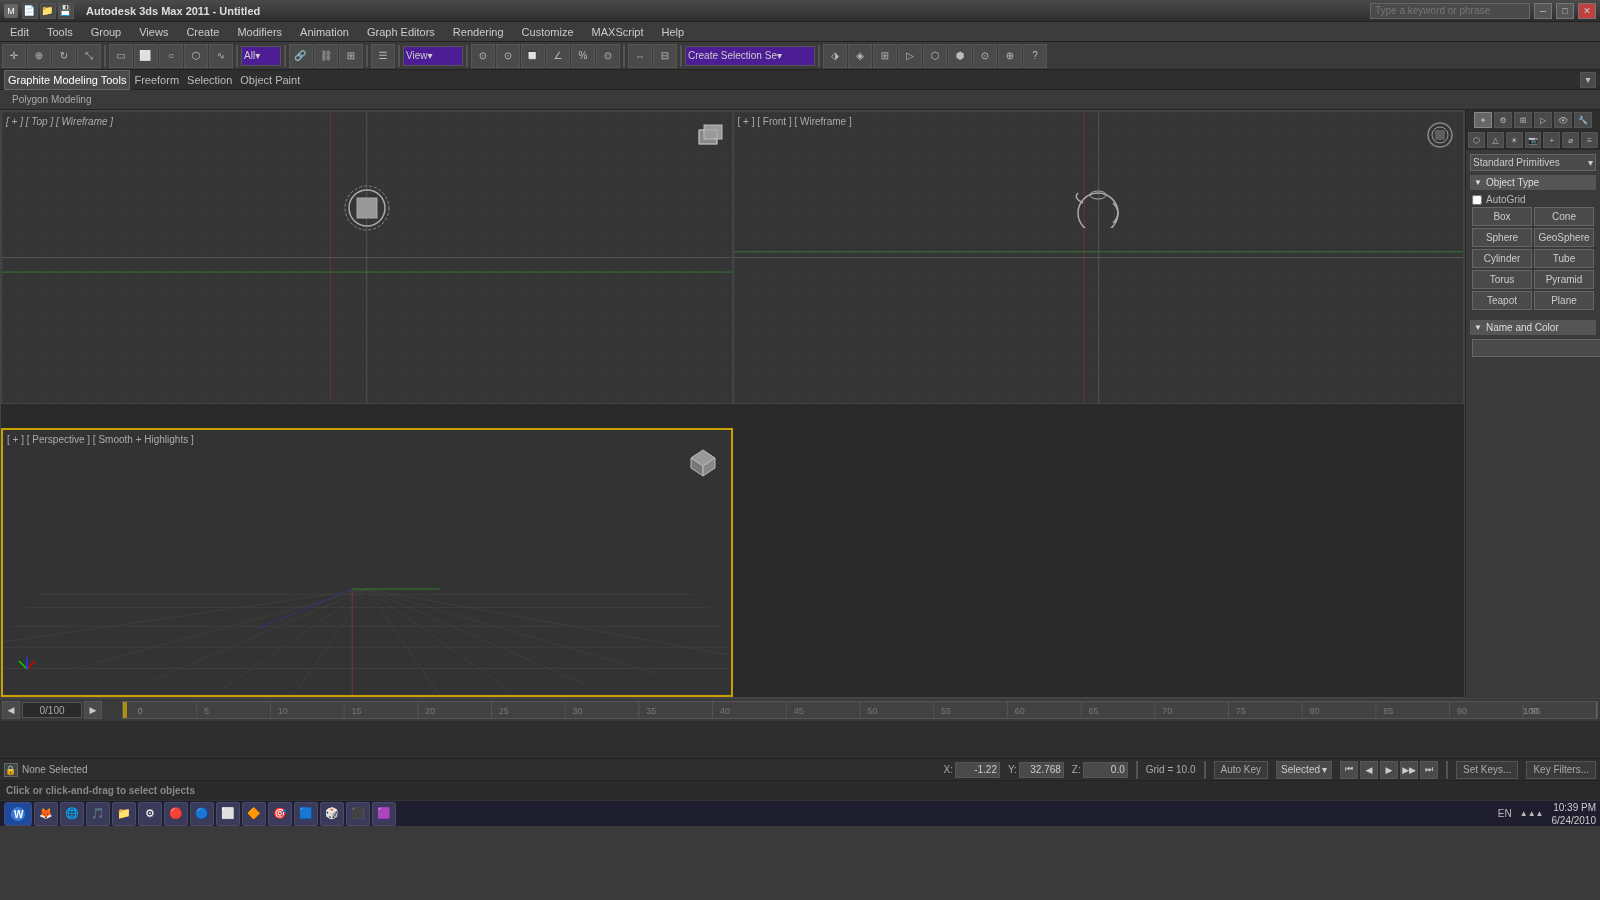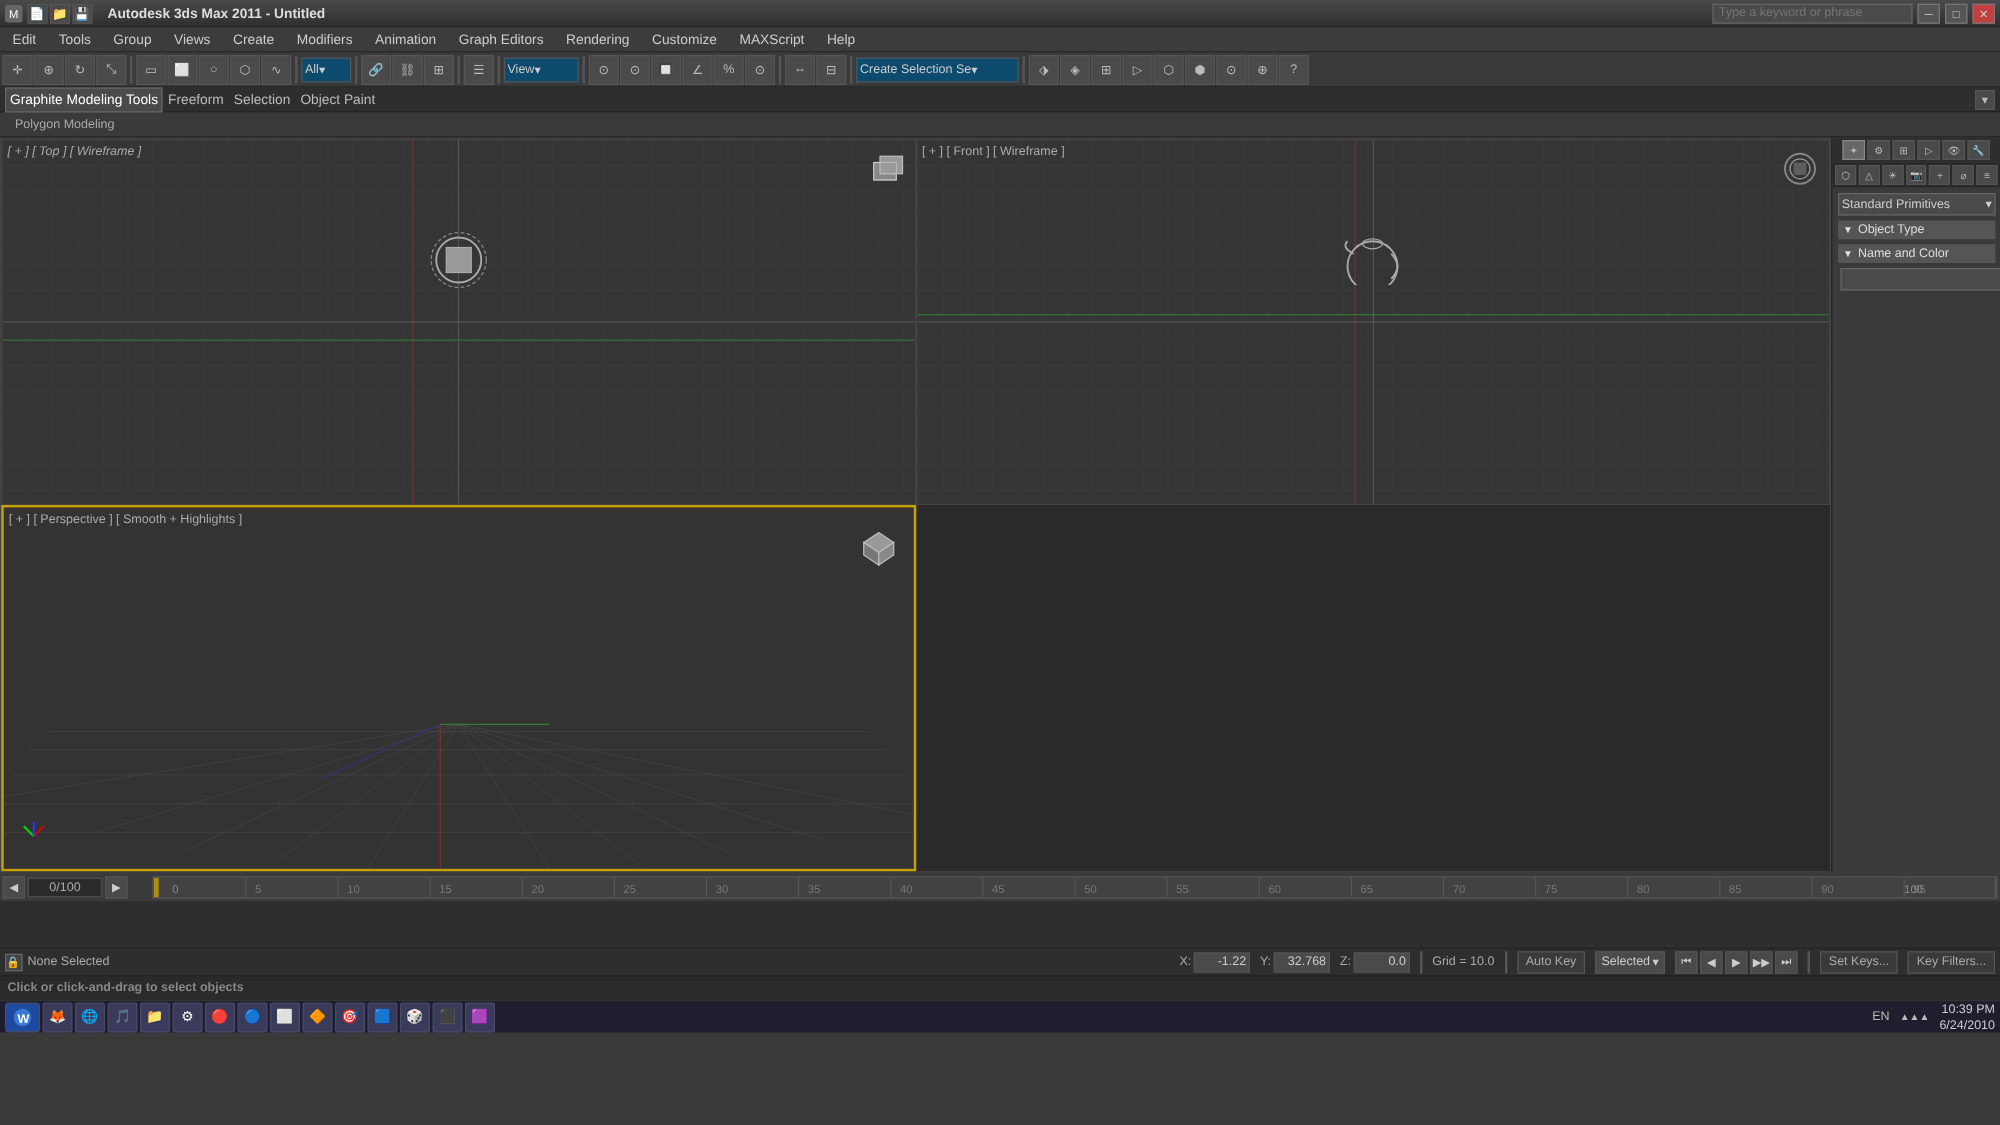--- a/index.html
+++ b/index.html
@@ -87,21 +87,21 @@
       flex-shrink: 0;
     }
     .toolbar-separator {
       width: 2px;
       height: 22px;
       background: #555;
       margin: 0 2px;
     }
     .toolbar-dropdown {
       height: 20px;
-      background: #0c4a6e;
+      background: #4c1d95;
       border: 1px solid #555;
       color: #ccc;
       font-size: 10px;
       padding: 0 2px;
       display: flex;
       align-items: center;
     }
 
     
     #ribbon-tabs {
@@ -159,20 +159,21 @@
       border: 1px solid #444;
     }
     .viewport {
       position: relative;
       background: #353535;
       border: 1px solid #444;
       overflow: hidden;
     }
     .viewport.active-viewport {
       border: 2px solid #c8a000;
+      margin-top: 24px;
     }
     .viewport-label {
       position: absolute;
       top: 4px;
       left: 4px;
       color: #aaa;
       font-size: 10px;
       z-index: 10;
     }
 
@@ -678,20 +679,38 @@
 
       <div class="rpanel-dropdown">
         <span style="font-size:10px;color:#ccc;">Standard Primitives</span>
         <span>▾</span>
       </div>
 
       <div class="rpanel-section">
         <div class="rpanel-section-header">
           <span class="arrow">▼</span>
           <span>Object Type</span>
+        </div>
+        <div class="rpanel-section-body">
+          <div class="checkbox-row">
+            <input type="checkbox" style="">
+            <label>AutoGrid</label>
+          </div>
+          <div class="btn-grid">
+            <div class="rpanel-btn">Box</div>
+            <div class="rpanel-btn">Cone</div>
+            <div class="rpanel-btn">Sphere</div>
+            <div class="rpanel-btn">GeoSphere</div>
+            <div class="rpanel-btn">Cylinder</div>
+            <div class="rpanel-btn">Tube</div>
+            <div class="rpanel-btn">Torus</div>
+            <div class="rpanel-btn">Pyramid</div>
+            <div class="rpanel-btn">Teapot</div>
+            <div class="rpanel-btn">Plane</div>
+          </div>
         </div>
       </div>
 
       <div class="rpanel-section">
         <div class="rpanel-section-header">
           <span class="arrow">▼</span>
           <span>Name and Color</span>
         </div>
         <div class="rpanel-section-body">
           <div class="name-color-row">

